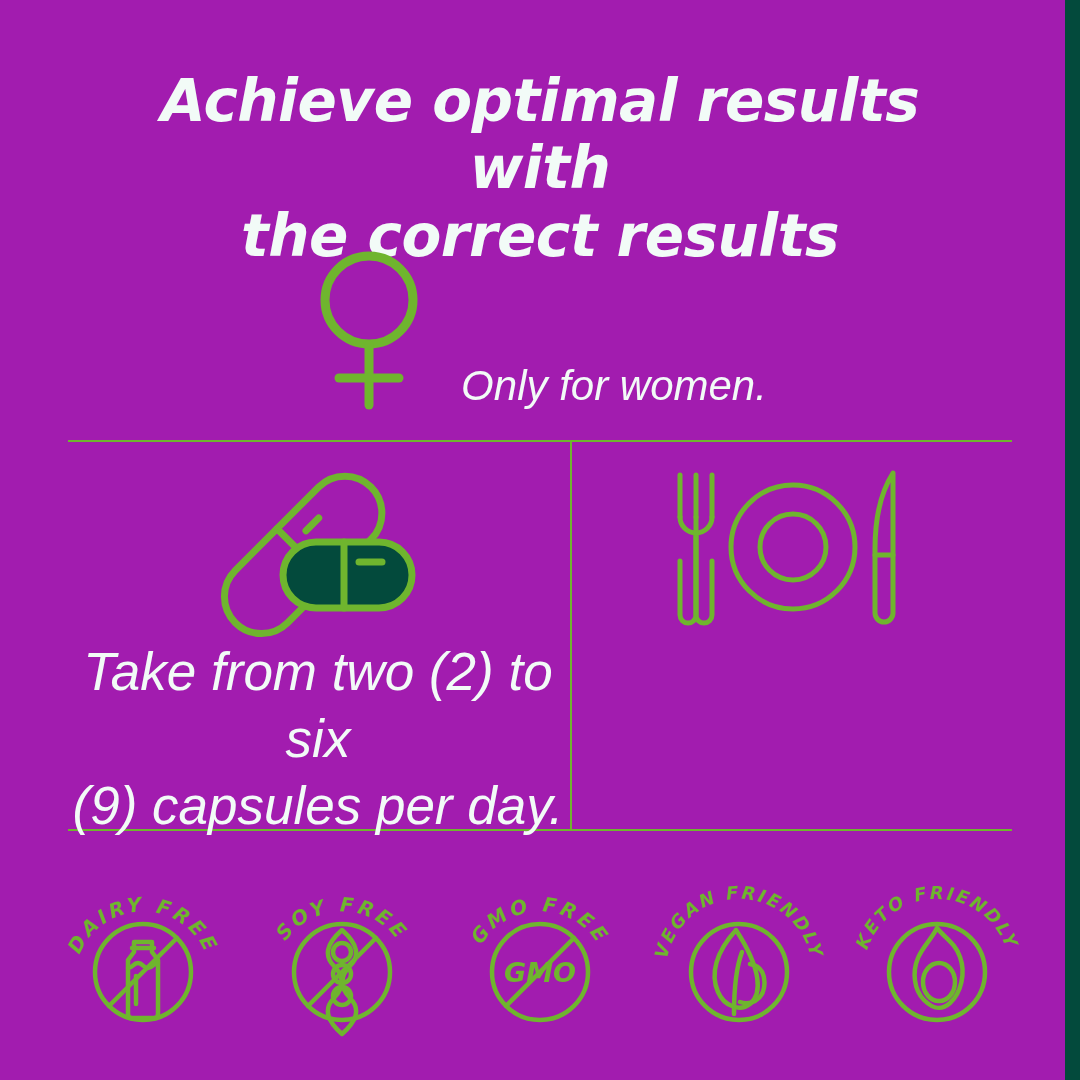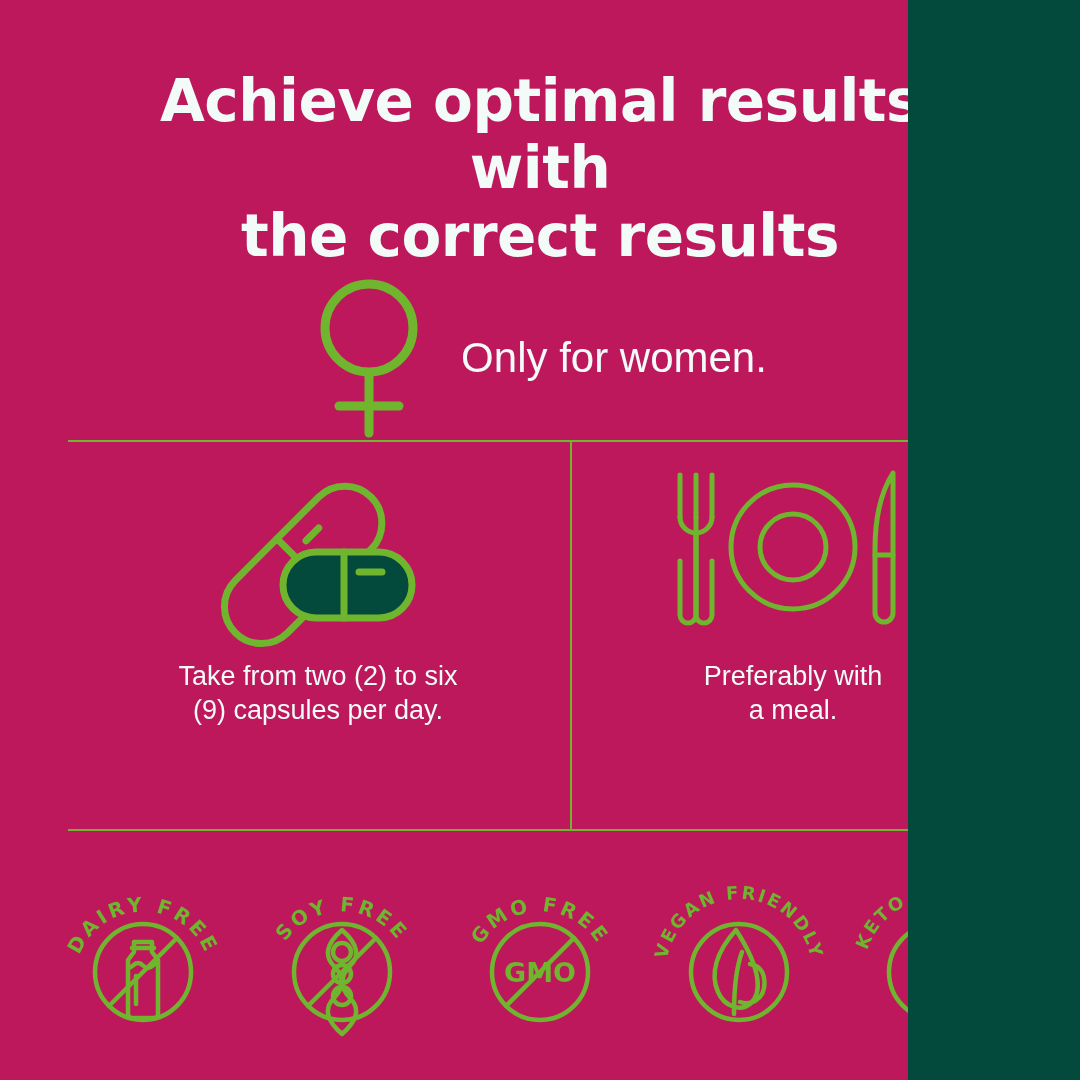--- a/index.html
+++ b/index.html
@@ -2,25 +2,26 @@
 <html><head>
 <meta charset="utf-8">
 <style>
   html, body {
     margin: 0;
     padding: 0;
     background: #034a3c;
   }
   .canvas {
     position: relative;
-    width: 908px;
+    width: 1065px;
     height: 1080px;
-    background: #be185d;
+    background: #a21caf;
     overflow: hidden;
     font-family: "Liberation Sans", sans-serif;
+    font-style: italic;
     -webkit-font-smoothing: antialiased;
   }
 
   
   .title {
     position: absolute;
     left: 90px;
     top: 68px;
     width: 900px;
     text-align: center;
@@ -49,24 +50,24 @@
     background: #6fb52e;
     left: 570px;
     top: 441px;
     height: 389px;
   }
 
   
   .row-women {
     position: absolute;
     left: 0px;
-    top: 278px;
+    top: 250px;
     width: 1080px;
     display: flex;
-    align-items: center;
+    align-items: flex-end;
     justify-content: center;
     gap: 36px;
   }
   .venus-wrap { width: 112px; height: 160px; flex: 0 0 auto; }
   .row-women .caption {
     color: #f2fbf7;
     font-size: 42px;
     line-height: 1.15;
     white-space: nowrap;
   }
@@ -80,21 +81,21 @@
     flex-direction: column;
     align-items: center;
     justify-content: flex-start;
   }
   .cell.left  { left: 68px;  width: 500px; }
   .cell.right { left: 574px; width: 438px; }
 
   .icon-box { height: 190px; display: flex; align-items: center; justify-content: center; }
   .cell .caption {
     color: #f2fbf7;
-    font-size: 27px;
+    font-size: 53px;
     line-height: 1.26;
     text-align: center;
     margin-top: 14px;
   }
   .cell .caption .ln { display: block; }
 
   
   .badges {
     position: absolute;
     left: 58px;
@@ -170,24 +171,20 @@
 
         <circle cx="125" cy="82" r="62"></circle>
         <circle cx="125" cy="82" r="33"></circle>
 
         <g>
           <path d="M225 8 c-14 22 -18 52 -18 76 v6 h18 z"></path>
           <path d="M207 90 v58 a9 9 0 0 0 18 0 V90"></path>
         </g>
       </svg>
     </div>
-    <div class="caption">
-      <span class="ln">Preferably with</span>
-      <span class="ln">a meal.</span>
-    </div>
   </div>
 
   <div class="badges">
 
     <div class="badge">
       <svg viewBox="0 0 170 160" width="170" height="160" fill="none" stroke="#6fb52e" stroke-width="4.5" stroke-linecap="round" stroke-linejoin="round">
         <defs>
             <path id="arcDairy" d="M18 96 A68 68 0 0 1 152 96" fill="none"></path>
           </defs>
         <text font-family="DejaVu Sans, sans-serif" font-size="20" font-weight="700" fill="#6fb52e" stroke="none" letter-spacing="3.2">

